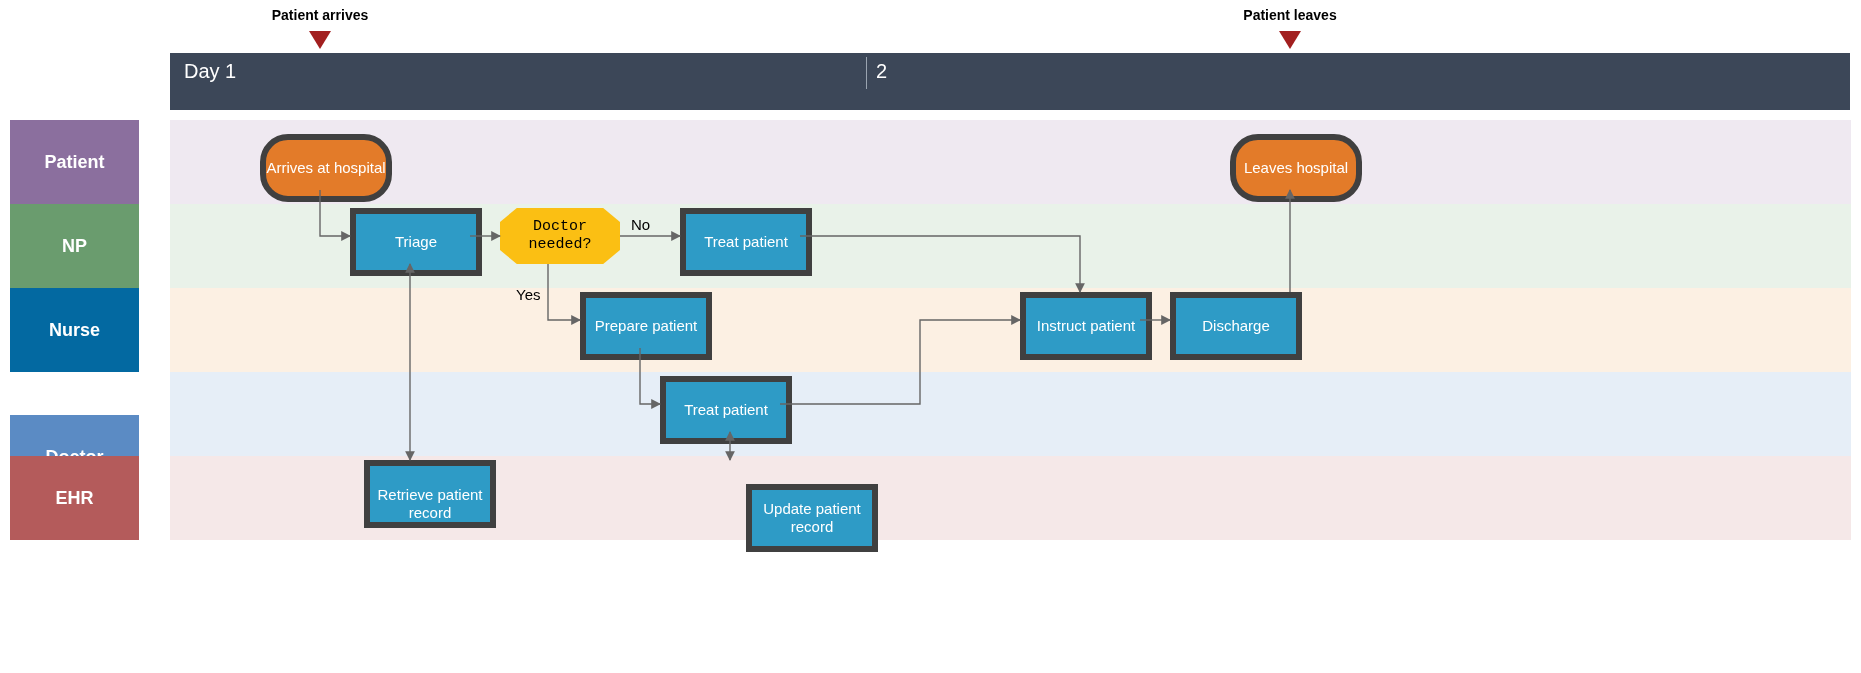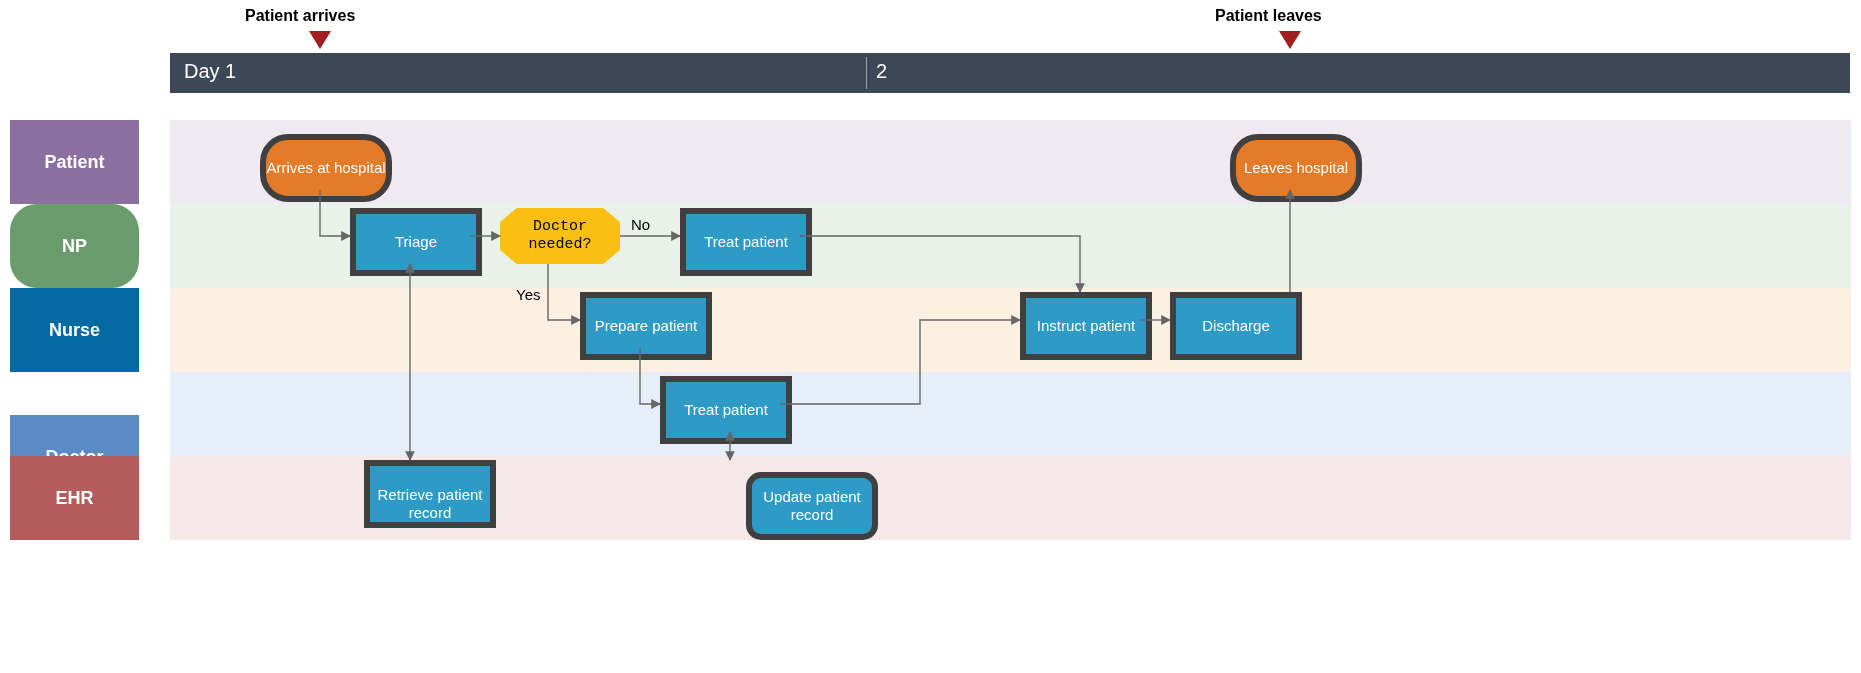--- a/index.html
+++ b/index.html
@@ -11,22 +11,23 @@
   }
   .timeline-bar {
     position: absolute;
     background: #3c4758;
     color: #fff;
     font-size: 20px;
   }
   .timeline-marker {
     position: absolute;
     font-weight: bold;
-    font-size: 16px;
+    font-size: 14px;
     color: #000;
+    text-align: center;
   }
   .timeline-triangle {
     position: absolute;
     width: 0; height: 0;
     border-left: 11px solid transparent;
     border-right: 11px solid transparent;
     border-top: 18px solid #a21f1f;
   }
   .timeline-divider {
     position: absolute;
@@ -66,31 +67,31 @@
 </style>
 </head>
 <body>
 
 <div class="timeline-marker" style="left:245px; top:7px; width:150px;">Patient arrives</div>
 <div class="timeline-triangle" style="left:309px; top:31px;"></div>
 
 <div class="timeline-marker" style="left:1215px; top:7px; width:150px;">Patient leaves</div>
 <div class="timeline-triangle" style="left:1279px; top:31px;"></div>
 
-<div class="timeline-bar" style="left:170px; top:53px; width:1680px; height:40px;">
+<div class="timeline-bar" style="left:170px; top:53px; width:1680px; height:57px;">
   <span style="position:absolute; left:14px; top:7px;">Day 1</span>
   <span style="position:absolute; left:706px; top:7px;">2</span>
 </div>
 <div class="timeline-divider" style="left:866px; top:57px; height:32px;"></div>
 
 <div class="lane-band" style="top:120px; background:#efe9f1;"></div>
 <div class="lane-label" style="top:120px; background:#8b6f9e;">Patient</div>
 
 <div class="lane-band" style="top:204px; background:#e9f2e9;"></div>
-<div class="lane-label" style="top:204px; background:#6a9c6e;border-radius:27px;">NP</div>
+<div class="lane-label" style="top:204px; background:#6a9c6e;">NP</div>
 
 <div class="lane-band" style="top:288px; background:#fcf0e3;"></div>
 <div class="lane-label" style="top:288px; background:#0369a1;">Nurse</div>
 
 <div class="lane-band" style="top:372px; background:#e6eef7;"></div>
 <div class="lane-label" style="top:372px; background:#5b8bc4;margin-top:43px;">Doctor</div>
 
 <div class="lane-band" style="top:456px; background:#f5e8e8;"></div>
 <div class="lane-label" style="top:456px; background:#b45b5b;">EHR</div>
 
@@ -115,21 +116,21 @@
   </div>
 
 <div class="shape process" style="left:660px; top:376px;">
     <span>Treat patient</span>
   </div>
 
 <div class="shape process" style="left:364px; top:460px;align-items:flex-end;">
     <span>Retrieve patient record</span>
   </div>
 
-<div class="shape process" style="left:746px; top:472px;border-radius:15px;">
+<div class="shape process" style="left:746px; top:484px;">
     <span>Update patient record</span>
   </div>
 
 <div class="shape process" style="left:1020px; top:292px;">
     <span>Instruct patient</span>
   </div>
 
 <div class="shape process" style="left:1170px; top:292px;">
     <span>Discharge</span>
   </div>

